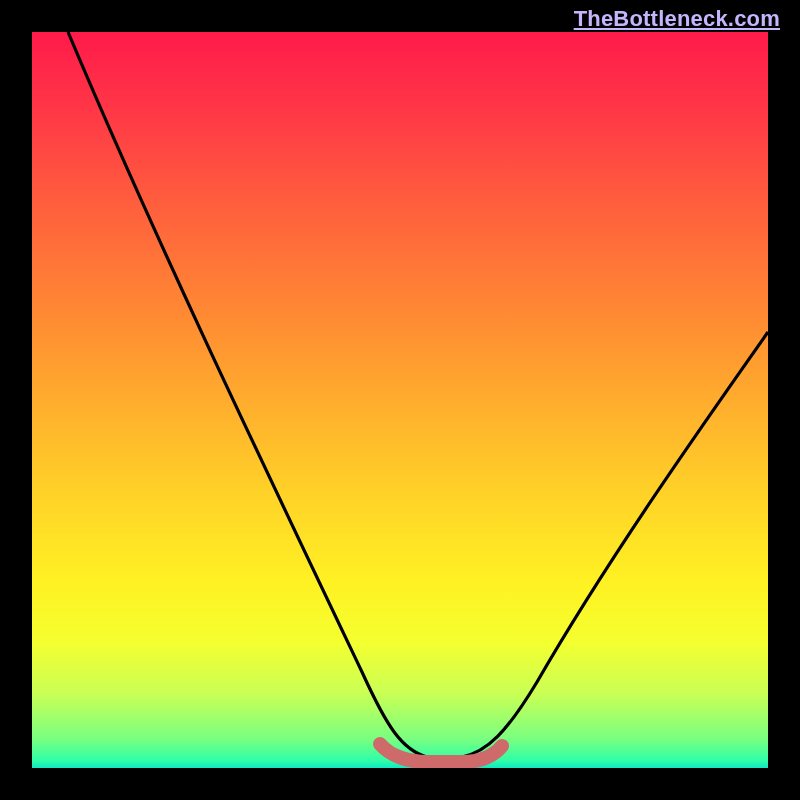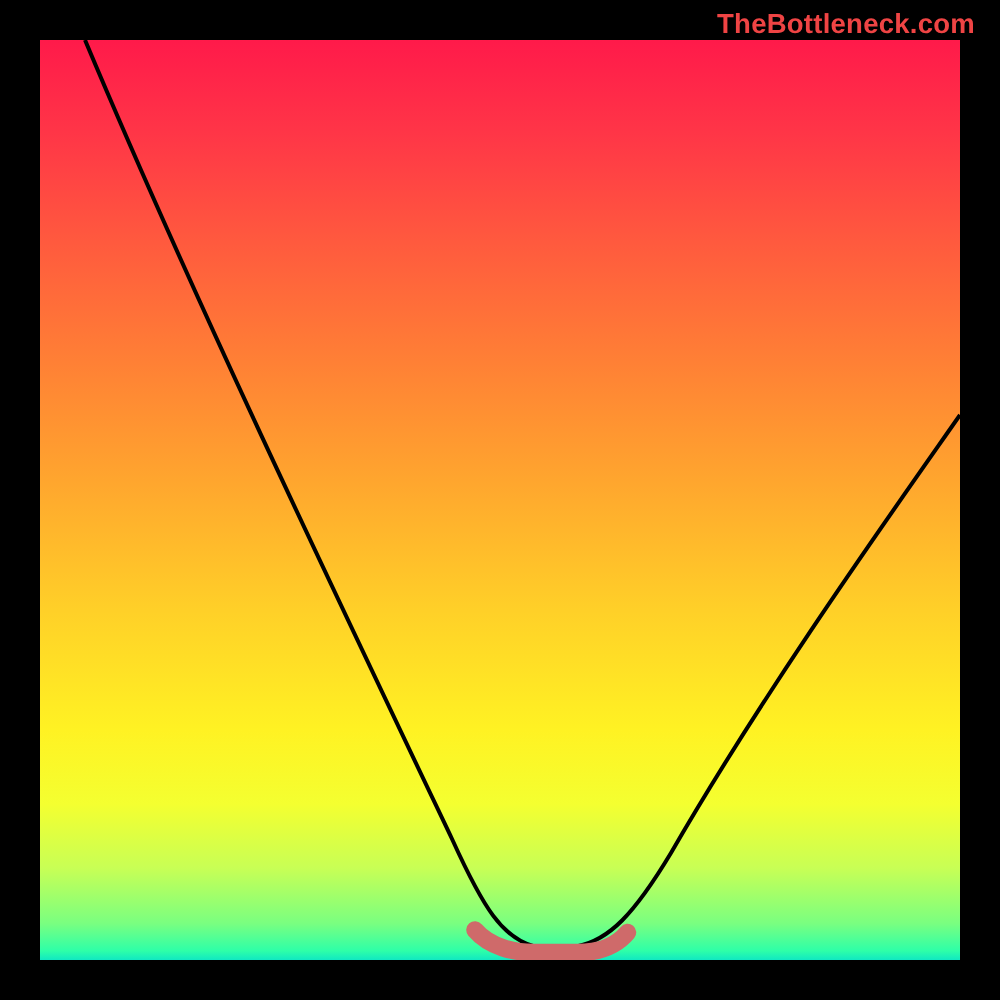--- a/index.html
+++ b/index.html
@@ -45,25 +45,26 @@
       #c8ff55 90%,
       #7aff80 96%,
       #2effa8 99%,
       #10e8c2 100%
     );
   }
   .watermark {
     position: absolute;
     top: 6px;
     right: 20px;
-    color: #ef4444;
+    color: #c4b5fd;
     font-size: 22px;
     font-weight: 600;
     letter-spacing: 0.2px;
     z-index: 5;
+    text-decoration: underline;
   }
   svg.curve {
     position: absolute;
     top: 0;
     left: 0;
     width: 100%;
     height: 100%;
   }
 </style>
 </head>

